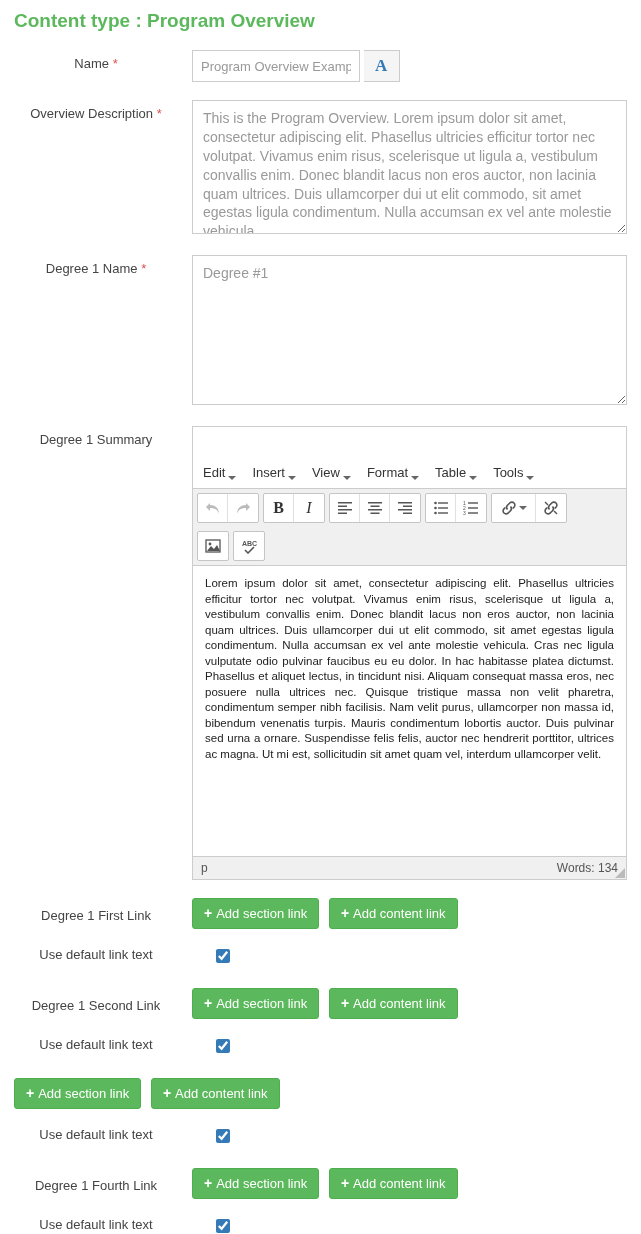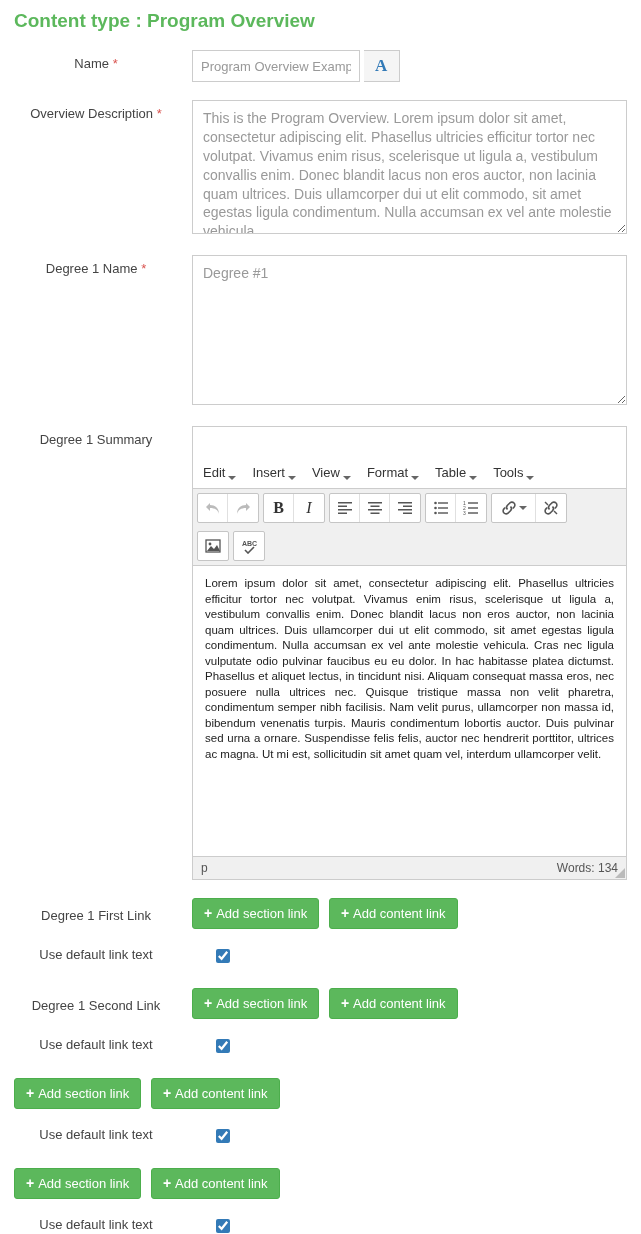--- a/index.html
+++ b/index.html
@@ -395,20 +395,21 @@
         <span>Add content link</span>
       </button>
   </div>
 </div>
 <div class="form-row chk-row">
   <div class="label-col">Use default link text</div>
   <div class="field-col"><input type="checkbox" class="chk" checked="" style=""></div>
 </div>
 
 <div class="form-row link-row">
+  <div class="label-col">Degree 1 Fourth Link</div>
   <div class="field-col">
     <button class="btn-green">
         <span class="plus-icon"></span>
         <span>Add section link</span>
       </button>
     <button class="btn-green">
         <span class="plus-icon"></span>
         <span>Add content link</span>
       </button>
   </div>

